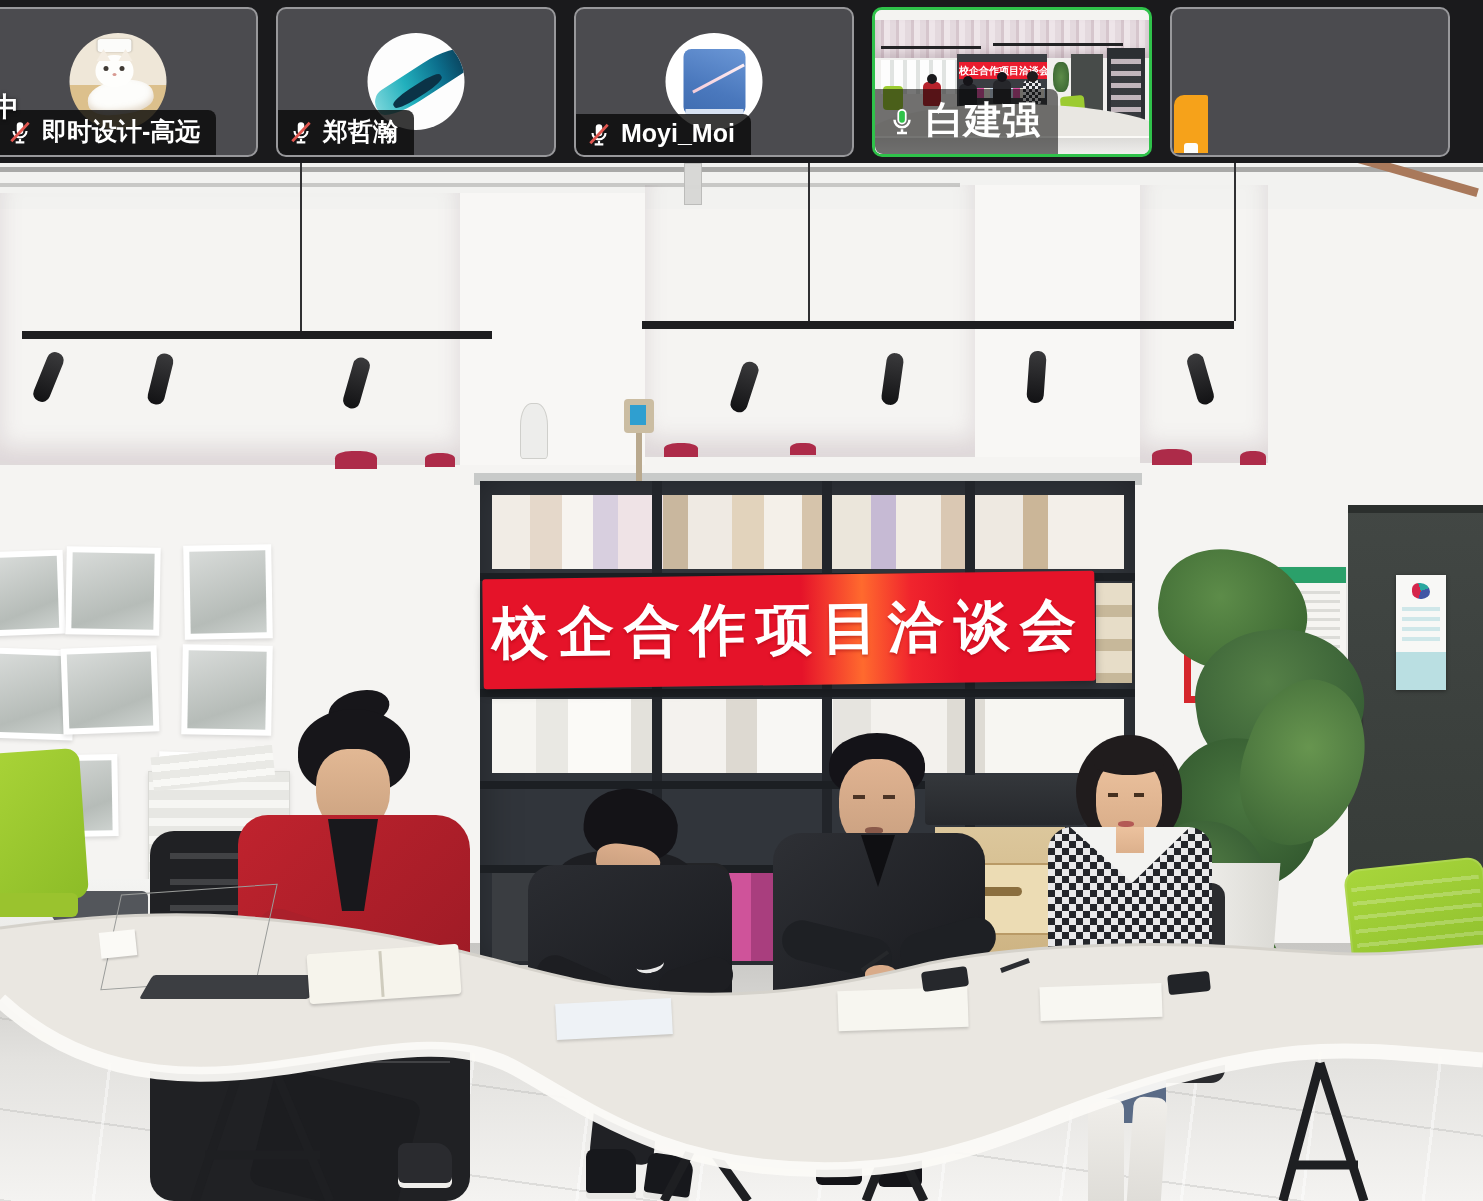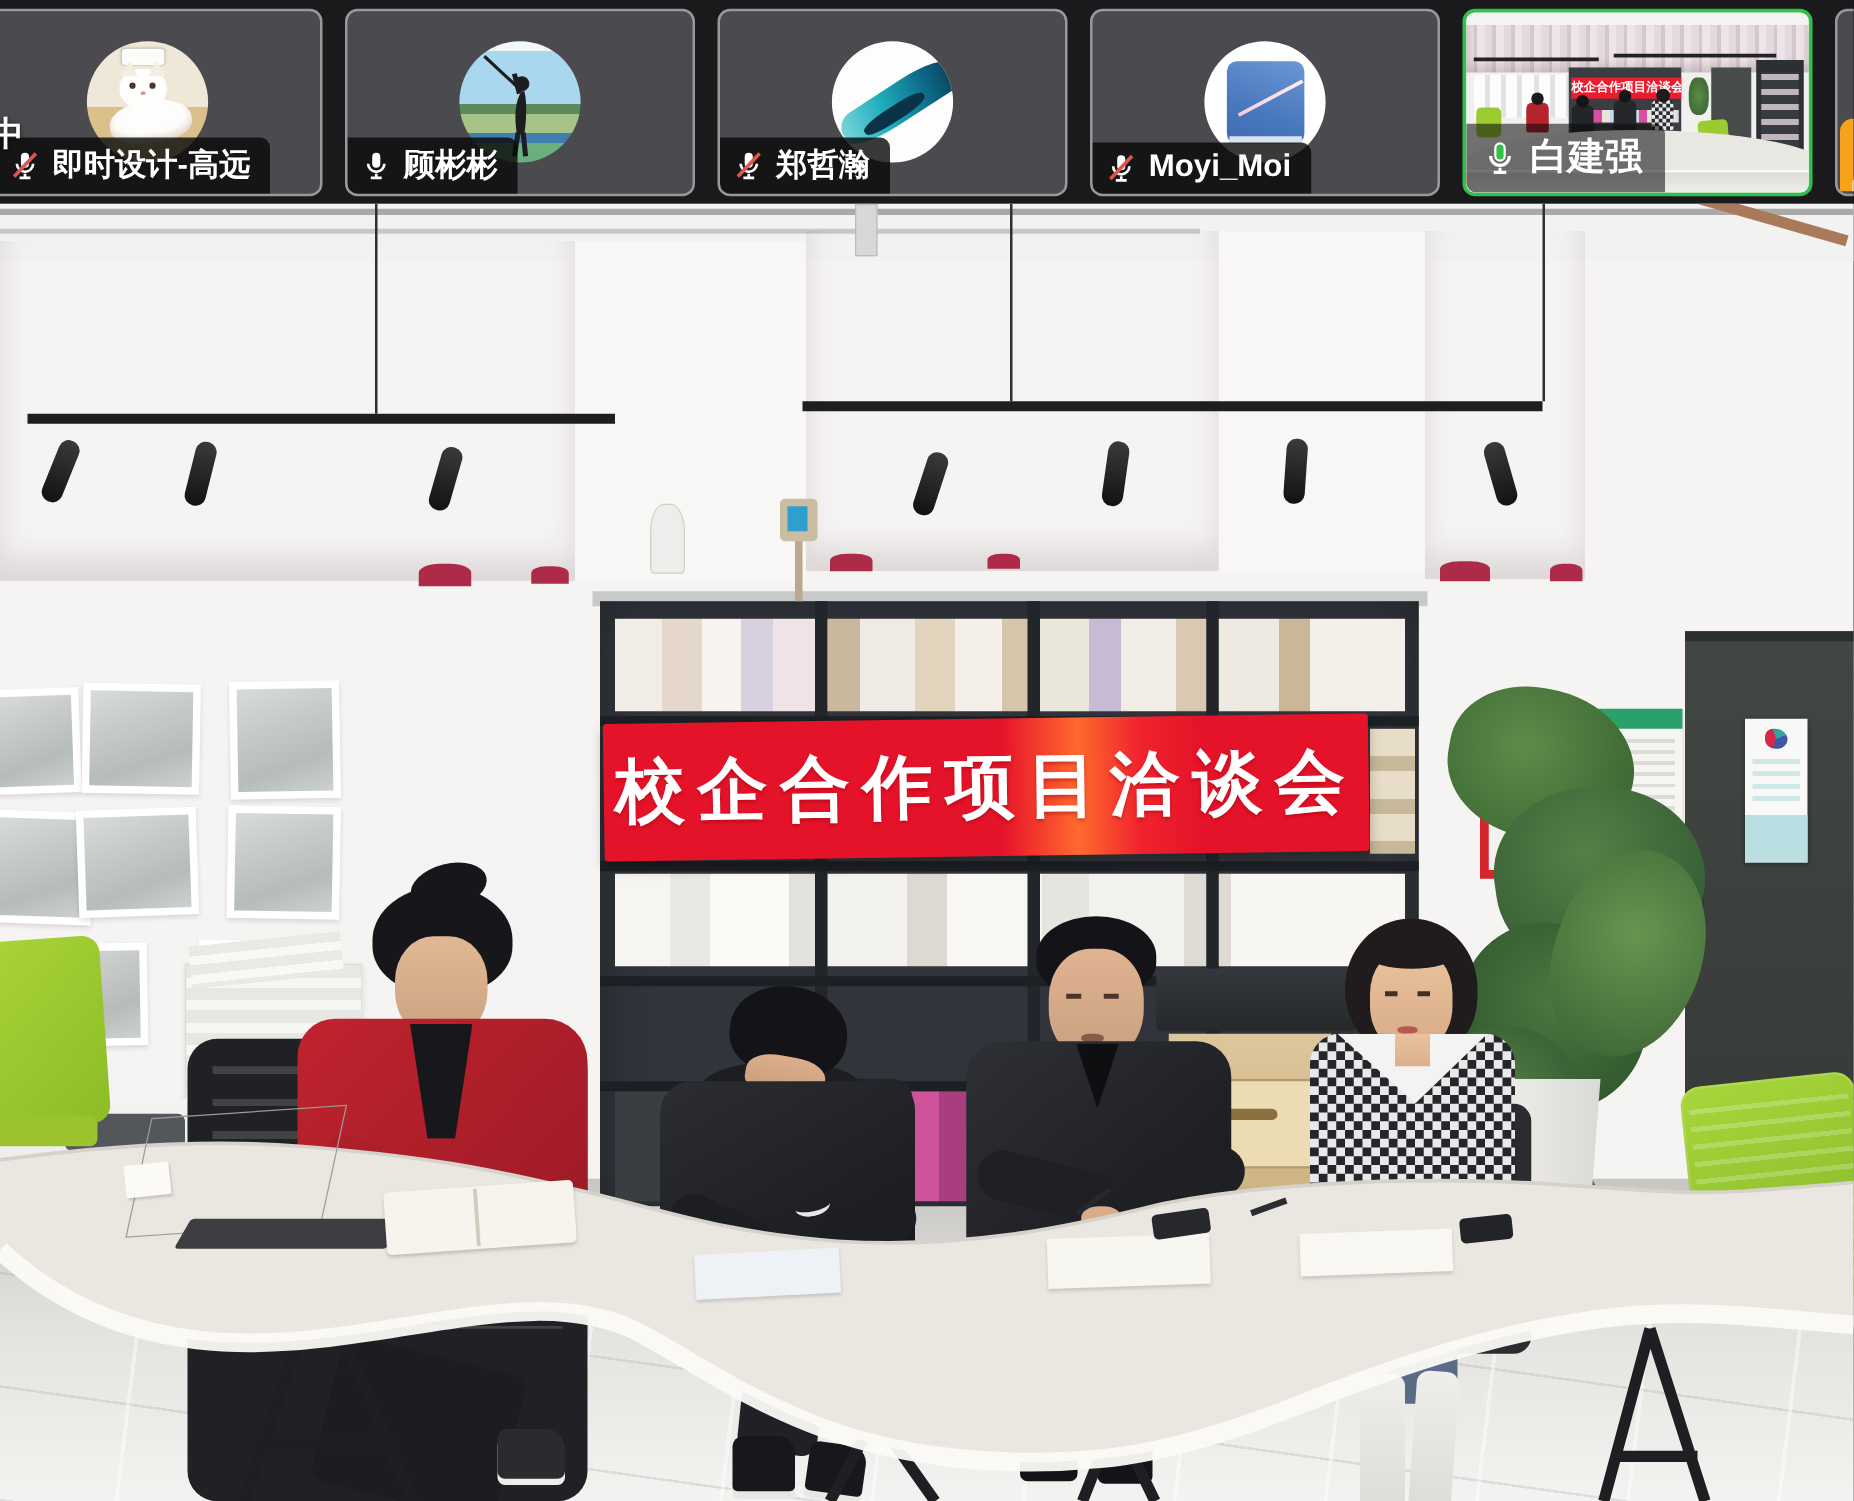--- a/index.html
+++ b/index.html
@@ -18,21 +18,21 @@
   .tiles{position:absolute;top:7px;left:0;display:flex;gap:18px;}
   .tile{position:relative;flex:0 0 280px;width:280px;height:150px;background:var(--tile-gray);
         border:2px solid #98989b;border-radius:10px;box-sizing:border-box;overflow:hidden;}
   .tile.first{margin-left:-22px;}
   .tile.active{border:3px solid var(--accent-green);background:#e9e7e4;}
   .avatar{position:absolute;left:50%;top:24px;transform:translateX(-50%);width:97px;height:97px;border-radius:50%;overflow:hidden;}
   .name-tag{position:absolute;left:0;bottom:0;display:flex;align-items:center;gap:9px;
         background:rgba(8,8,8,.8);color:#fff;font-size:25px;font-weight:600;
         padding:5px 16px 7px 10px;border-radius:0 8px 0 8px;white-space:nowrap;max-width:96%;z-index:6;}
   .tile.first .name-tag{padding-left:27px;}
-  .tile.active .name-tag{font-size:30px;background:rgba(8,8,8,.55);padding:6px 18px 8px 12px;}
+  .tile.active .name-tag{font-size:38px;background:rgba(8,8,8,.55);padding:6px 18px 8px 12px;}
   .rec-overlay{position:absolute;left:-15px;top:80px;color:#fff;font-size:27px;font-weight:600;
         text-shadow:0 1px 4px rgba(0,0,0,.75);z-index:7;}
   
   .cat-av{background:linear-gradient(180deg,#efe7d8 0 54%,#dcc08c 54% 100%);}
   .golf-av{background:linear-gradient(180deg,#f2f7f8 0 8%,#a9d7ee 8% 52%,#5d8a5a 52% 60%,#a6c487 60% 76%,#3f7fae 76% 84%,#69b07c 84% 100%);}
   .blue-av{background:#fff;}
   .teal-av{background:#fdfdfd;}
   
   .scene{position:absolute;top:163px;left:0;width:1483px;height:1038px;background:#f5f4f2;overflow:hidden;}
   .curt{background:repeating-linear-gradient(90deg,#ead fe 0,#e9dee3 0 13px,#dbccd3 13px 19px,#f1e8ec 19px 33px,#e2d4da 33px 40px);
@@ -68,41 +68,20 @@
             <path d="M6 11a6 6 0 0 0 12 0" fill="none" stroke="#fff" stroke-width="2"></path>
             <line x1="12" y1="18.5" x2="12" y2="21" stroke="#fff" stroke-width="2"></line>
             <line x1="8" y1="21.5" x2="16" y2="21.5" stroke="#fff" stroke-width="2"></line>
             <line x1="4" y1="20.5" x2="20" y2="3.5" stroke="#e0564f" stroke-width="2.6"></line>
           </svg>
           <span>即时设计-高远</span>
         </div>
         <span class="rec-overlay">制中</span>
       </div>
 
-      <div class="tile">
-        <div class="avatar golf-av">
-          <svg width="97" height="97" viewBox="0 0 97 97">
-            <line x1="48" y1="38" x2="20" y2="12" stroke="#1d1d1f" stroke-width="2.5"></line>
-            <circle cx="50" cy="34" r="6" fill="#1d1d1f"></circle>
-            <path d="M50 40 C44 48 44 62 46 74 L52 74 C54 60 54 48 52 40 Z" fill="#1d1d1f"></path>
-            <line x1="48" y1="42" x2="44" y2="26" stroke="#1d1d1f" stroke-width="4"></line>
-            <line x1="47" y1="73" x2="44" y2="92" stroke="#1d1d1f" stroke-width="4"></line>
-            <line x1="51" y1="73" x2="53" y2="92" stroke="#1d1d1f" stroke-width="4"></line>
-          </svg>
-        </div>
-        <div class="name-tag">
-          <svg width="26" height="26" viewBox="0 0 24 24">
-            <rect x="9" y="3" width="6" height="11" rx="3" fill="#fff"></rect>
-            <path d="M6 11a6 6 0 0 0 12 0" fill="none" stroke="#fff" stroke-width="2"></path>
-            <line x1="12" y1="18.5" x2="12" y2="21" stroke="#fff" stroke-width="2"></line>
-            <line x1="8" y1="21.5" x2="16" y2="21.5" stroke="#fff" stroke-width="2"></line>
-          </svg>
-          <span>顾彬彬</span>
-        </div>
-      </div>
 
       <div class="tile">
         <div class="avatar teal-av">
           <div class="abs" style="left:2px;top:34px;width:104px;height:30px;background:linear-gradient(100deg,#7fd8dc,#22b0bd 35%,#0c6f8d 70%,#0a3750);transform:rotate(-33deg);border-radius:14px 40% 10px 40%;"></div>
           <div class="abs" style="left:22px;top:52px;width:56px;height:12px;background:#0b3347;transform:rotate(-33deg);border-radius:40%;"></div>
         </div>
         <div class="name-tag">
           <svg width="26" height="26" viewBox="0 0 24 24">
             <rect x="9" y="3" width="6" height="11" rx="3" fill="#fff"></rect>
             <path d="M6 11a6 6 0 0 0 12 0" fill="none" stroke="#fff" stroke-width="2"></path>

